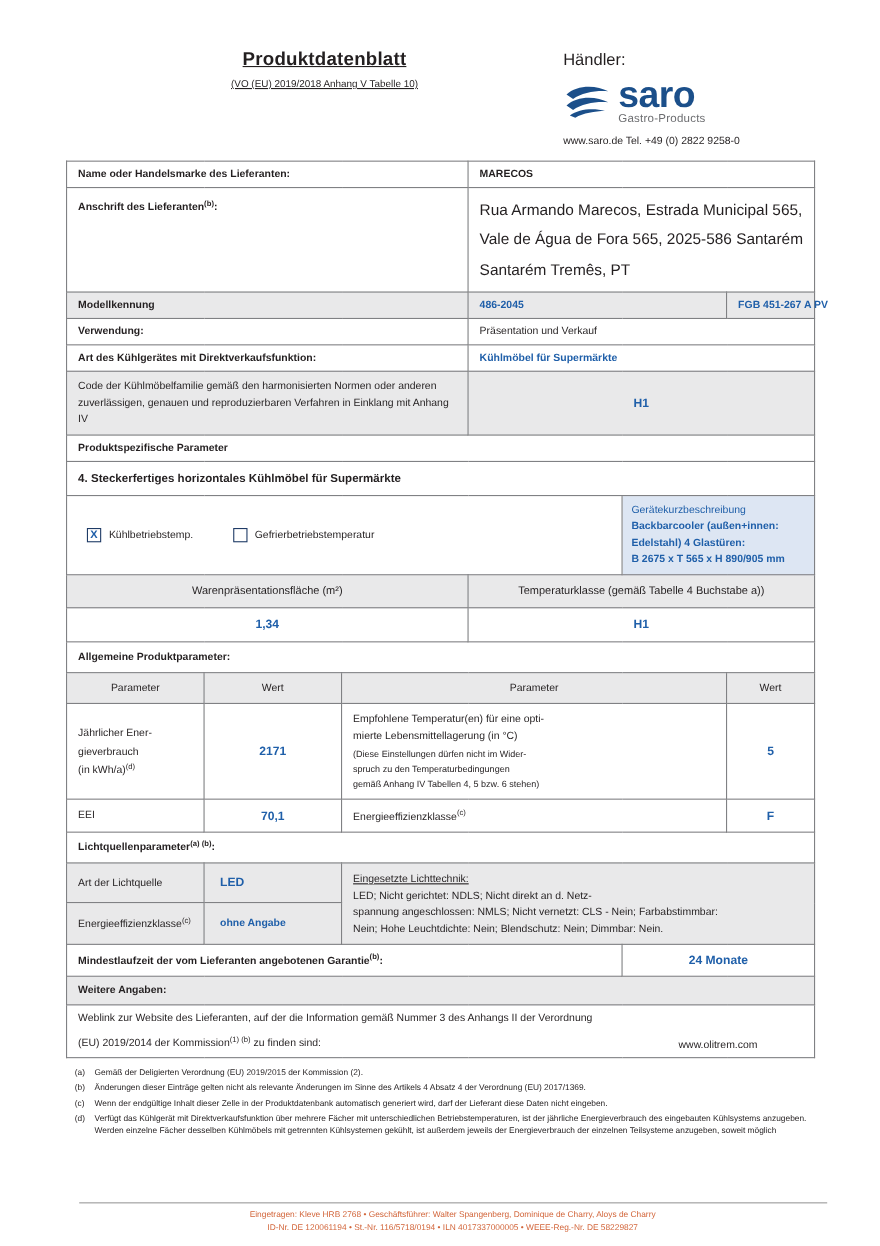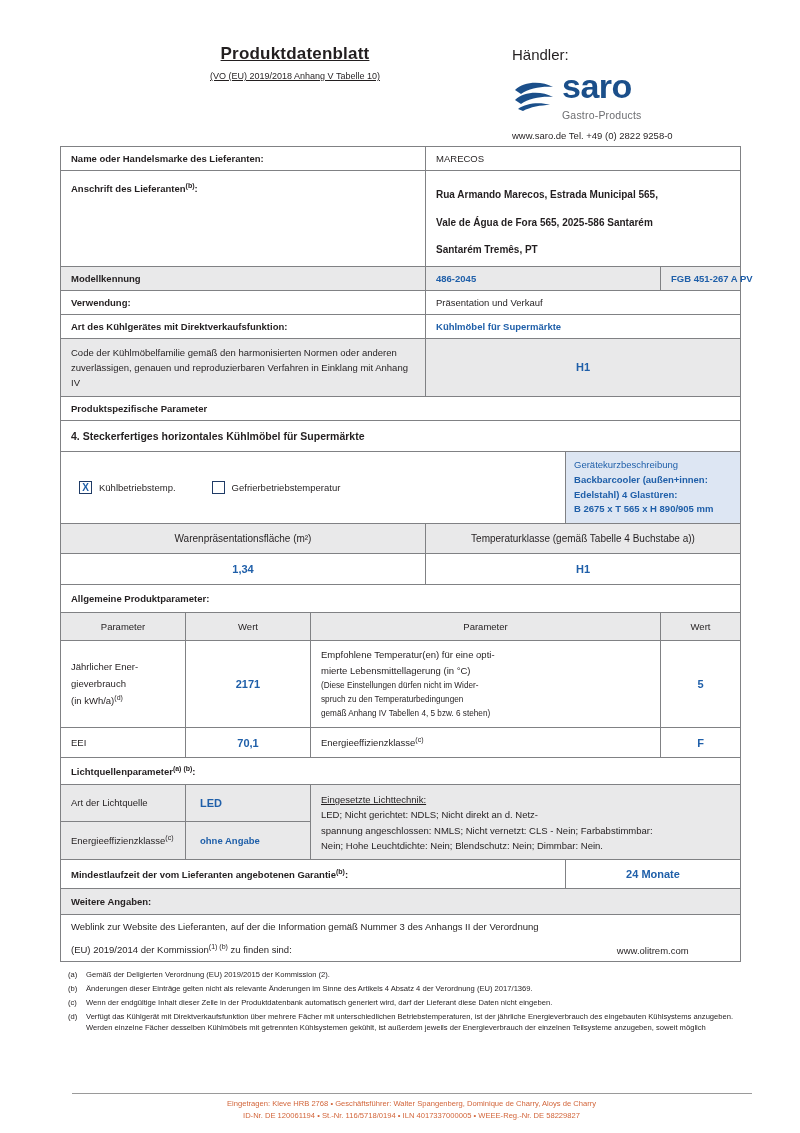--- a/index.html
+++ b/index.html
@@ -11,21 +11,21 @@
     font-family: "Liberation Sans", sans-serif;
     color: #231f20;
     font-size: 9.5px;
   }
   .page {
     position: relative;
     width: 800px;
     height: 1133px;
     padding: 26px 60px 0 60px;
   }
-  .bold { font-weight: normal; }
+  .bold { font-weight: bold; }
 
   
   .header {
     position: relative;
     height: 120px;
   }
   .title-wrap {
     text-align: center;
     padding-top: 18px;
     width: 470px;
@@ -62,21 +62,21 @@
     font-size: 34px;
     font-weight: bold;
     color: #1b4f8a;
     line-height: .82;
     letter-spacing: -.5px;
   }
   .logo-sub {
     font-size: 10.5px;
     color: #6d6e71;
     letter-spacing: .2px;
-    margin-top: 8px;
+    margin-top: 1px;
   }
   .contact {
     margin-top: 9px;
     font-size: 9.5px;
     text-align: left;
   }
 
   
   table.main {
     border-collapse: collapse;
@@ -90,21 +90,21 @@
     font-size: 9.5px;
   }
   .shade { background: #e9e9ea; }
   .lblue { background: #dde6f3; }
   .lbl { font-weight: bold; font-size: 10px; }
   .center { text-align: center; }
   .c-blue { color: #1f5fa9; font-weight: bold; }
   .sm { font-size: 8.6px; }
   .xsm { font-size: 8.2px; }
 
-  .addr-line { line-height: 1.95; font-weight: bold; font-size: 10px; margin-top: 8px; }
+  .addr-line { line-height: 1.95; font-weight: normal; font-size: 14px; }
 
   .sup { font-size: 7px; vertical-align: super; }
 
   
   .chk-row {
     display: flex;
     align-items: center;
     gap: 7px;
     font-size: 9.5px;
   }

